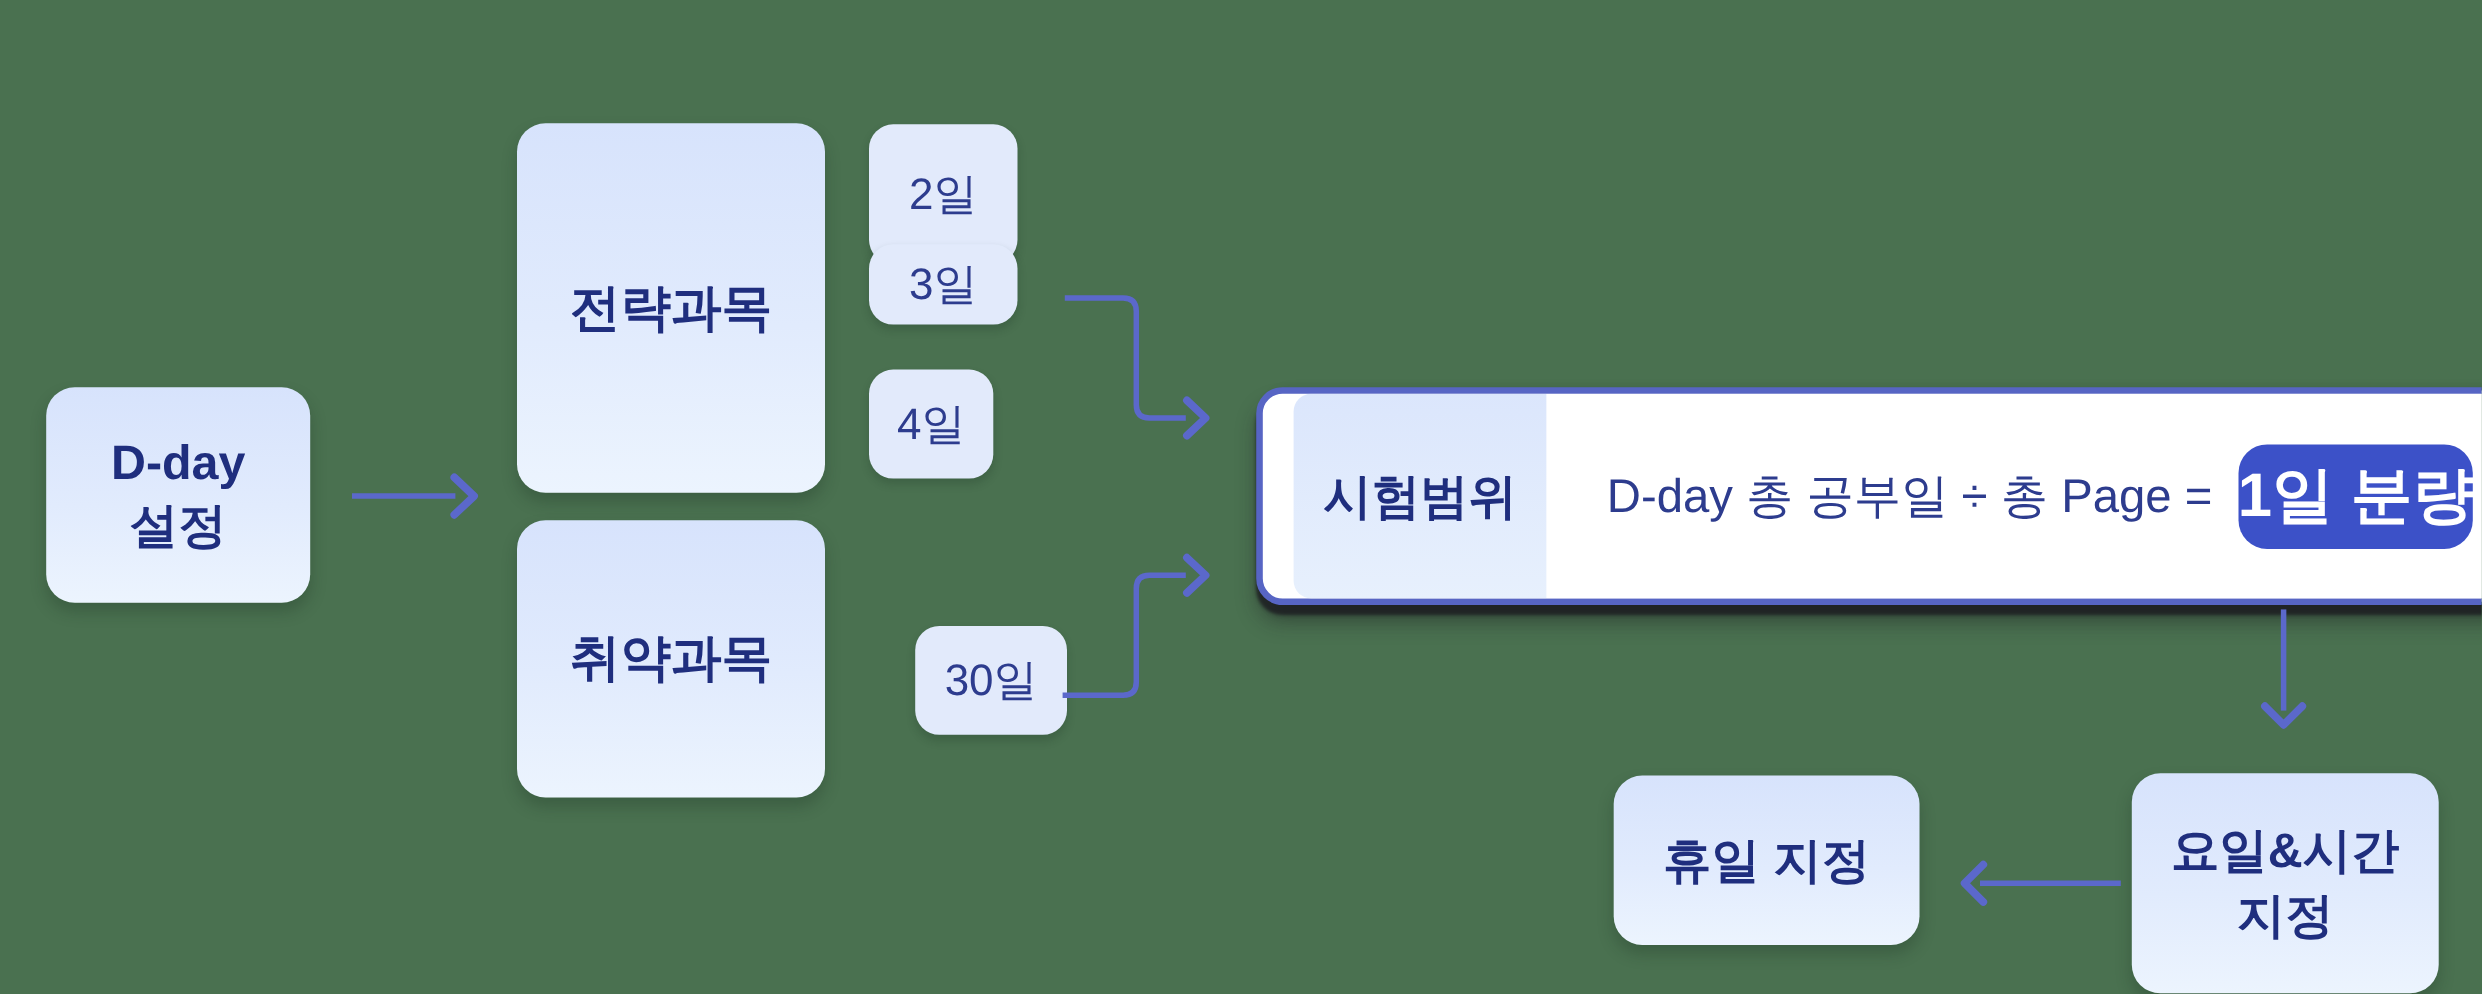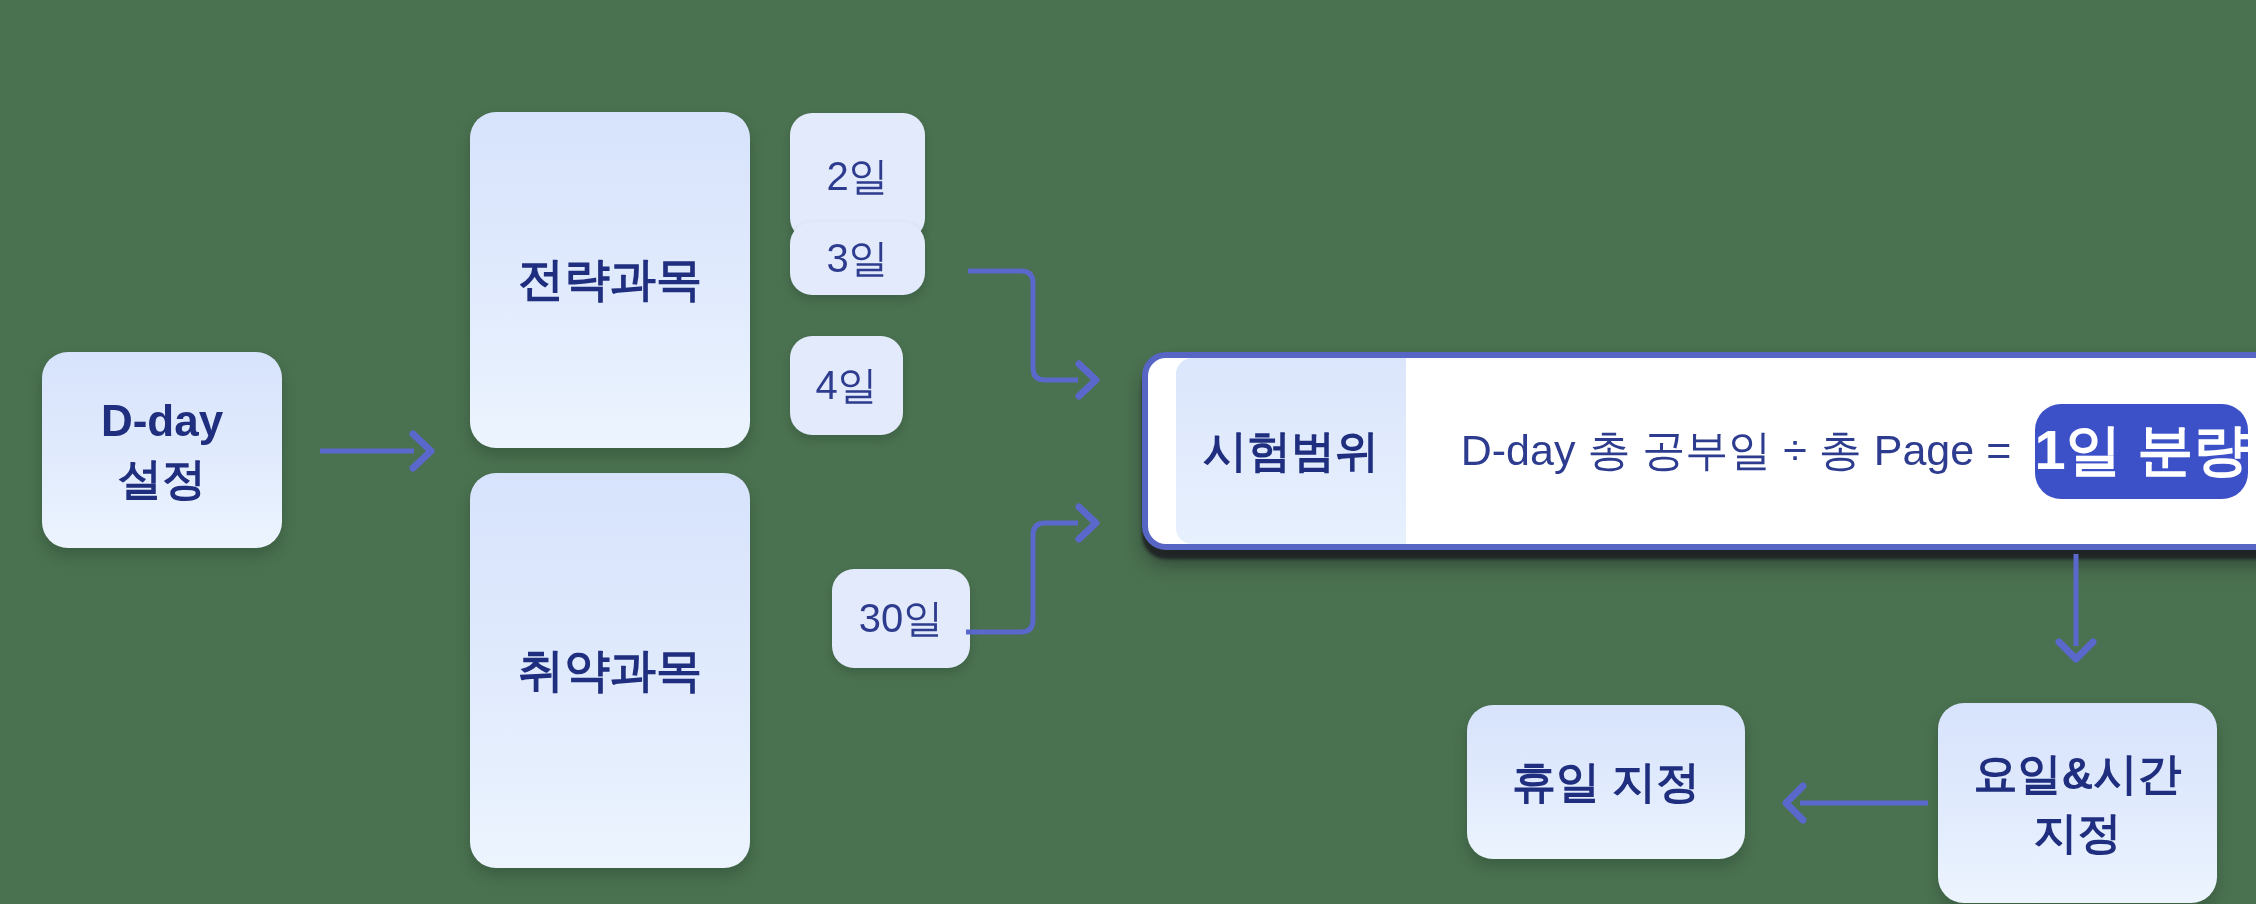--- a/index.html
+++ b/index.html
@@ -20,21 +20,21 @@
     border-radius:26px;color:var(--navy);font-weight:700;text-align:center;
     box-shadow:0 8px 14px rgba(25,45,32,0.28);
   }
   .chip{
     position:absolute;display:flex;align-items:center;justify-content:center;
     background:var(--chip-bg);border-radius:22px;color:var(--navy-soft);
     font-size:40px;font-weight:500;box-shadow:0 5px 8px rgba(25,45,32,0.22);
   }
   .dday{left:42px;top:352px;width:240px;height:196px;font-size:44px;line-height:1.32;}
   .strategy{left:470px;top:112px;width:280px;height:336px;font-size:46px;}
-  .weak{left:470px;top:473px;width:280px;height:395px;font-size:46px;}
+  .weak{left:470px;top:473px;width:280px;height:252px;font-size:46px;}
   .chip-2{left:790px;top:113px;width:135px;height:127px;}
   .chip-3{left:790px;top:222px;width:135px;height:73px;}
   .chip-4{left:790px;top:336px;width:113px;height:99px;}
   .chip-30{left:792px;top:569px;width:138px;height:99px;margin-left:40px;}
   .weekday{left:1938px;top:703px;width:279px;height:200px;font-size:44px;line-height:1.35;}
   .holiday{left:1467px;top:705px;width:278px;height:154px;font-size:44px;}
   .exam-box{
     position:absolute;left:1142px;top:352px;width:1167px;height:198px;box-sizing:border-box;
     background:#ffffff;border:6px solid var(--exam-border);border-radius:24px;
     box-shadow:0 9px 3px rgba(28,28,33,0.8),0 16px 18px rgba(28,28,33,0.38),10px 6px 12px rgba(28,28,33,0.3);

